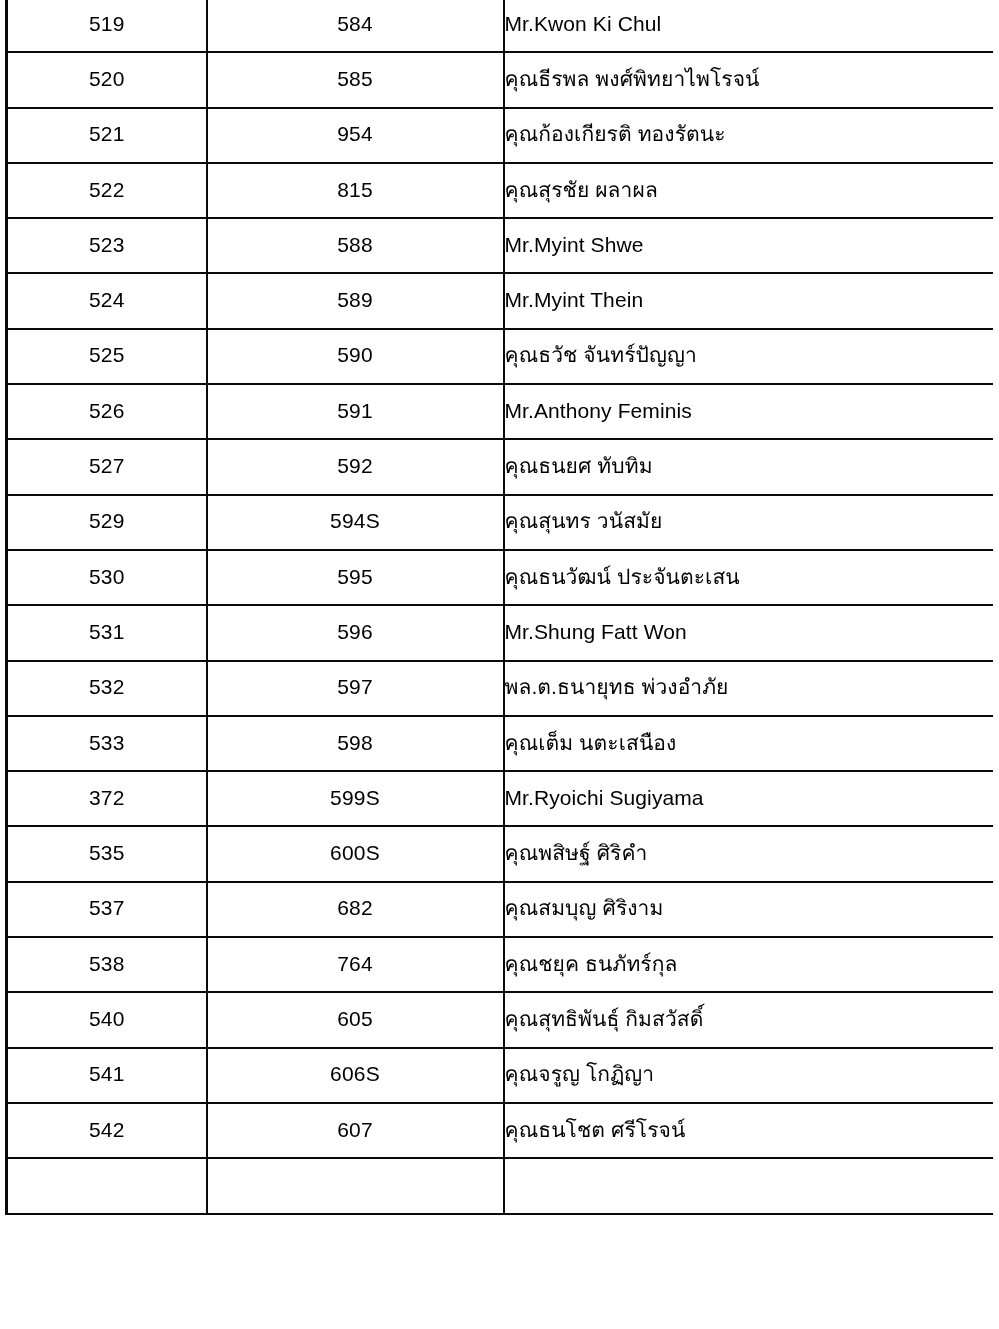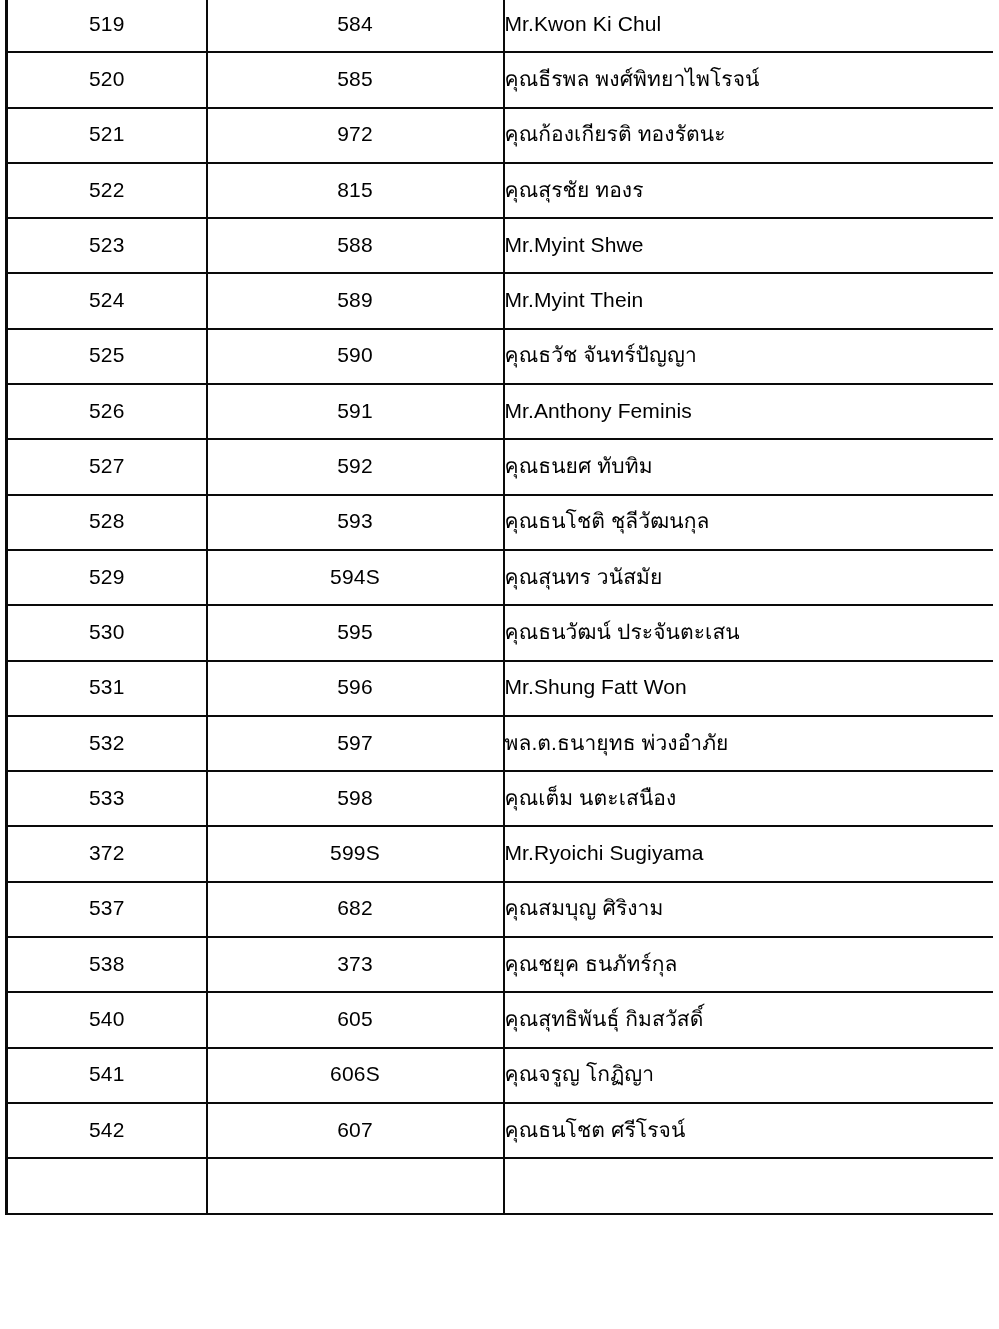--- a/index.html
+++ b/index.html
@@ -99,27 +99,27 @@
             <td class="cell-code"><span class="txt">584</span></td>
             <td class="cell-name"><span class="txt">Mr.Kwon Ki Chul</span></td>
           </tr>
           <tr>
             <td class="cell-seq"><span class="txt">520</span></td>
             <td class="cell-code"><span class="txt">585</span></td>
             <td class="cell-name"><span class="txt">คุณธีรพล พงศ์พิทยาไพโรจน์</span></td>
           </tr>
           <tr>
             <td class="cell-seq"><span class="txt">521</span></td>
-            <td class="cell-code"><span class="txt">972</span></td>
+            <td class="cell-code"><span class="txt">954</span></td>
             <td class="cell-name"><span class="txt">คุณก้องเกียรติ ทองรัตนะ</span></td>
           </tr>
           <tr>
             <td class="cell-seq"><span class="txt">522</span></td>
             <td class="cell-code"><span class="txt">815</span></td>
-            <td class="cell-name"><span class="txt">คุณสุรชัย ทองร</span></td>
+            <td class="cell-name"><span class="txt">คุณสุรชัย ผลาผล</span></td>
           </tr>
           <tr>
             <td class="cell-seq"><span class="txt">523</span></td>
             <td class="cell-code"><span class="txt">588</span></td>
             <td class="cell-name"><span class="txt">Mr.Myint Shwe</span></td>
           </tr>
           <tr>
             <td class="cell-seq"><span class="txt">524</span></td>
             <td class="cell-code"><span class="txt">589</span></td>
             <td class="cell-name"><span class="txt">Mr.Myint Thein</span></td>
@@ -133,25 +133,20 @@
             <td class="cell-seq"><span class="txt">526</span></td>
             <td class="cell-code"><span class="txt">591</span></td>
             <td class="cell-name"><span class="txt">Mr.Anthony Feminis</span></td>
           </tr>
           <tr>
             <td class="cell-seq"><span class="txt">527</span></td>
             <td class="cell-code"><span class="txt">592</span></td>
             <td class="cell-name"><span class="txt">คุณธนยศ ทับทิม</span></td>
           </tr>
           <tr>
-            <td class="cell-seq"><span class="txt">528</span></td>
-            <td class="cell-code"><span class="txt">593</span></td>
-            <td class="cell-name"><span class="txt">คุณธนโชติ ชุลีวัฒนกุล</span></td>
-          </tr>
-          <tr>
             <td class="cell-seq"><span class="txt">529</span></td>
             <td class="cell-code"><span class="txt">594S</span></td>
             <td class="cell-name"><span class="txt">คุณสุนทร วนัสมัย</span></td>
           </tr>
           <tr>
             <td class="cell-seq"><span class="txt">530</span></td>
             <td class="cell-code"><span class="txt">595</span></td>
             <td class="cell-name"><span class="txt">คุณธนวัฒน์ ประจันตะเสน</span></td>
           </tr>
           <tr>
@@ -168,27 +163,32 @@
             <td class="cell-seq"><span class="txt">533</span></td>
             <td class="cell-code"><span class="txt">598</span></td>
             <td class="cell-name"><span class="txt">คุณเต็ม นตะเสนือง</span></td>
           </tr>
           <tr>
             <td class="cell-seq"><span class="txt">372</span></td>
             <td class="cell-code"><span class="txt">599S</span></td>
             <td class="cell-name"><span class="txt">Mr.Ryoichi Sugiyama</span></td>
           </tr>
           <tr>
+            <td class="cell-seq"><span class="txt">535</span></td>
+            <td class="cell-code"><span class="txt">600S</span></td>
+            <td class="cell-name"><span class="txt">คุณพสิษฐ์ ศิริคำ</span></td>
+          </tr>
+          <tr>
             <td class="cell-seq"><span class="txt">537</span></td>
             <td class="cell-code"><span class="txt">682</span></td>
             <td class="cell-name"><span class="txt">คุณสมบุญ ศิริงาม</span></td>
           </tr>
           <tr>
             <td class="cell-seq"><span class="txt">538</span></td>
-            <td class="cell-code"><span class="txt">373</span></td>
+            <td class="cell-code"><span class="txt">764</span></td>
             <td class="cell-name"><span class="txt">คุณชยุค ธนภัทร์กุล</span></td>
           </tr>
           <tr>
             <td class="cell-seq"><span class="txt">540</span></td>
             <td class="cell-code"><span class="txt">605</span></td>
             <td class="cell-name"><span class="txt">คุณสุทธิพันธุ์ กิมสวัสดิ์</span></td>
           </tr>
           <tr>
             <td class="cell-seq"><span class="txt">541</span></td>
             <td class="cell-code"><span class="txt">606S</span></td>

